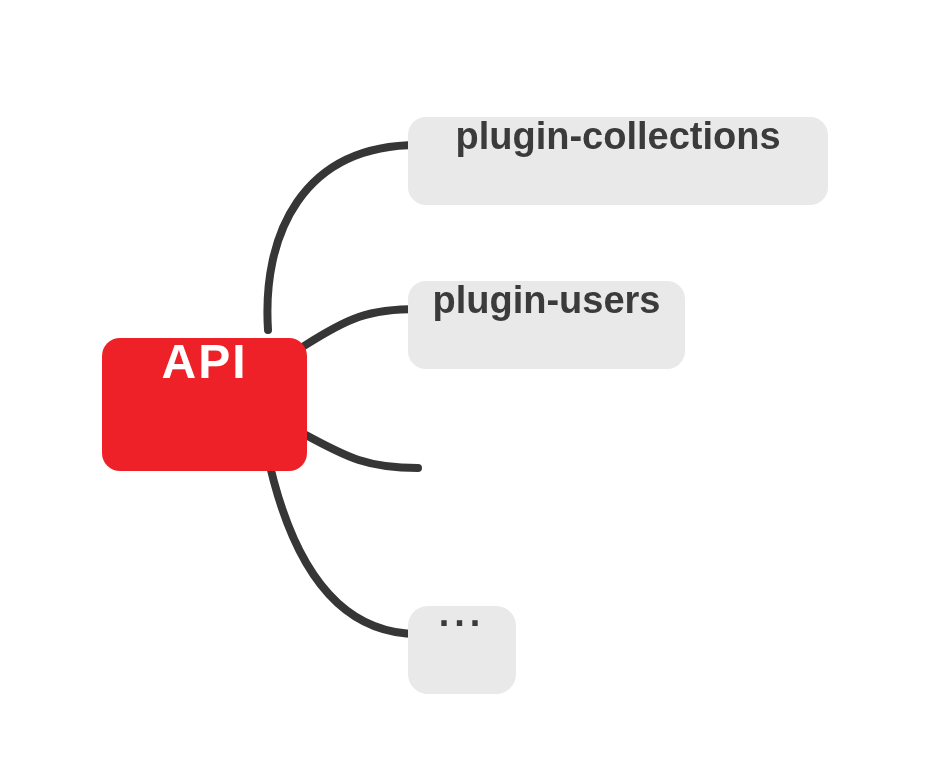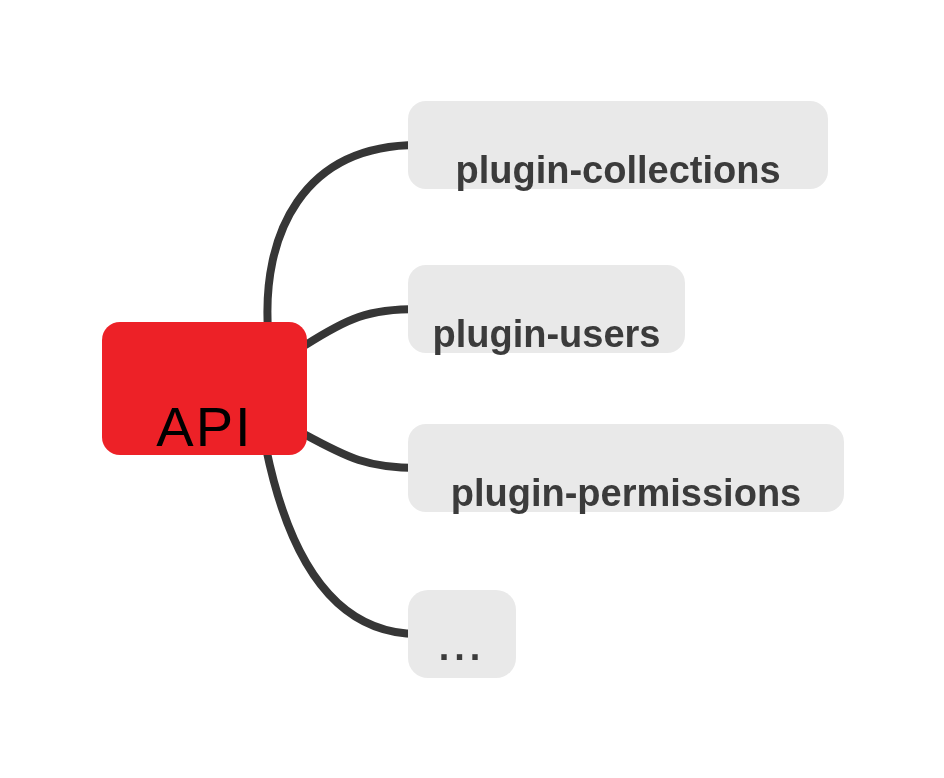--- a/index.html
+++ b/index.html
@@ -25,37 +25,38 @@
   }
   .connectors path {
     fill: none;
     stroke: #363636;
     stroke-width: 8;
     stroke-linecap: round;
   }
   .node {
     position: absolute;
     display: flex;
-    align-items: flex-end;
+    align-items: flex-start;
     justify-content: center;
     box-sizing: border-box;
     z-index: 2;
+    margin-top: 16px;
   }
   .node-root {
     left: 102px;
     top: 322px;
     width: 205px;
     height: 133px;
     background: #ed2127;
     border-radius: 18px;
   }
   .node-root .label {
-    color: #000000;
-    font-size: 56px;
-    font-weight: 400;
+    color: #ffffff;
+    font-size: 48px;
+    font-weight: 700;
     letter-spacing: 2px;
     line-height: 1;
   }
   .node-child {
     background: #e9e9e9;
     border-radius: 18px;
     height: 88px;
   }
   .node-child .label {
     color: #3b3b3b;
@@ -90,21 +91,18 @@
   </div>
 
   <div class="node node-child node-collections">
     <span class="label">plugin-collections</span>
   </div>
 
   <div class="node node-child node-users">
     <span class="label">plugin-users</span>
   </div>
 
-  <div class="node node-child node-permissions">
-    <span class="label">plugin-permissions</span>
-  </div>
 
   <div class="node node-child node-ellipsis">
     <span class="label">...</span>
   </div>
 
 </div>
 
 </body></html>

